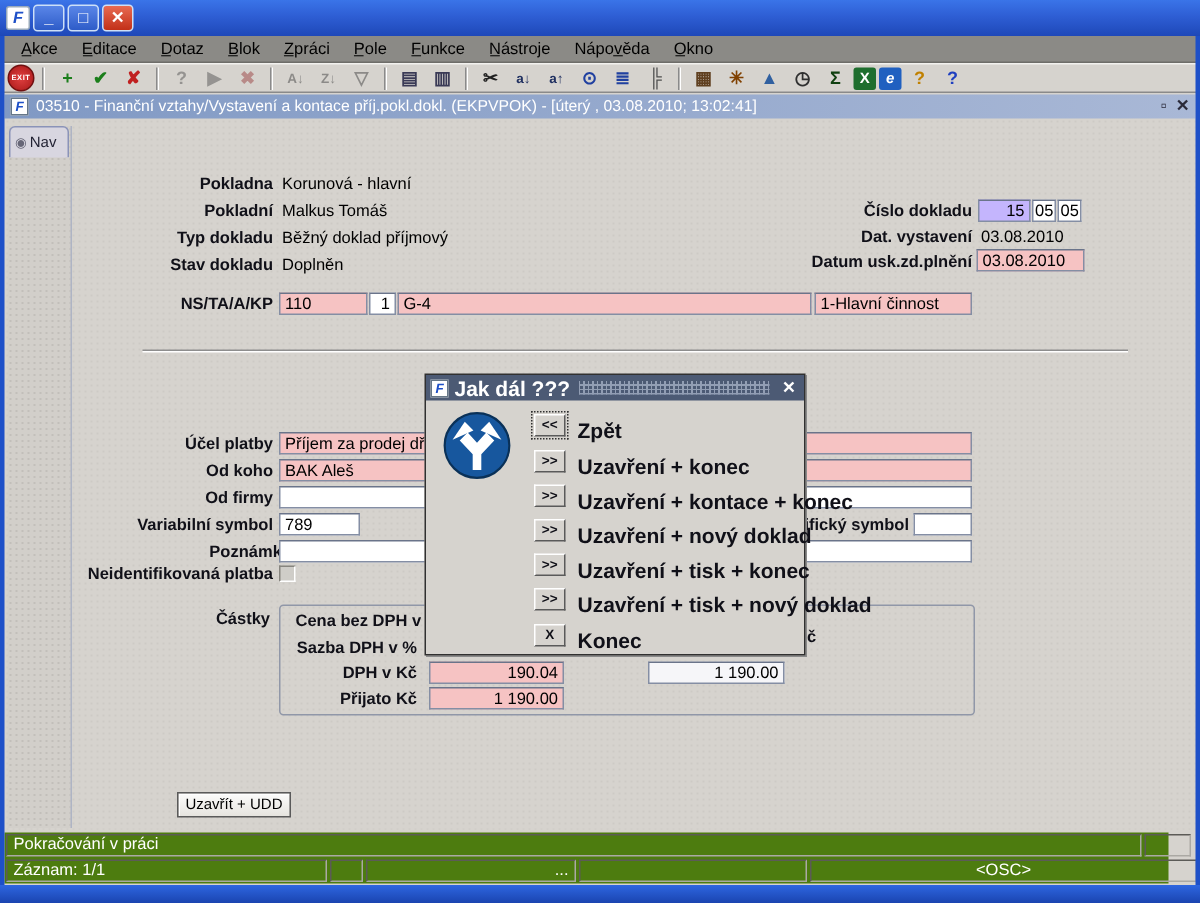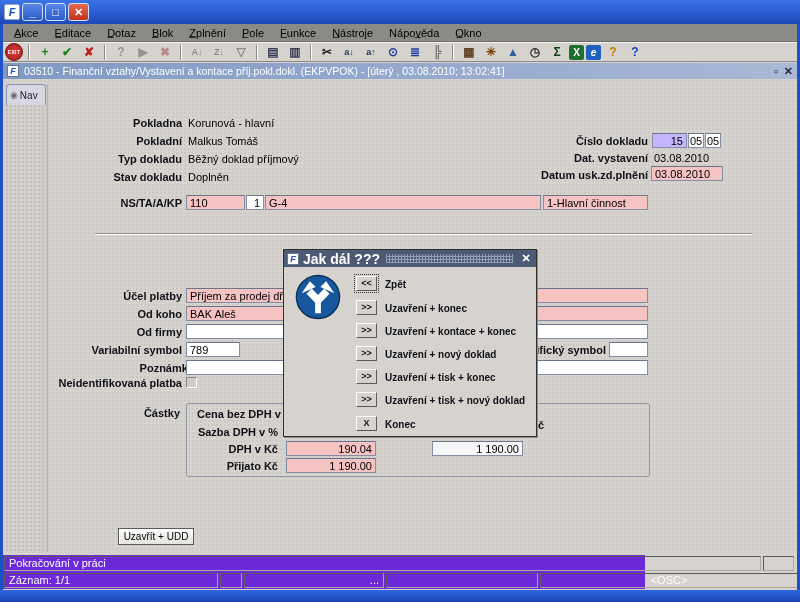--- a/index.html
+++ b/index.html
@@ -70,39 +70,39 @@
   .field.num { text-align:right; }
   .field.ctr { text-align:center; padding:0 1px; }
   .sep-line { position:absolute; height:2px; border-top:1px solid #8E8E8E; border-bottom:1px solid #FFF; }
   .checkbox { position:absolute; width:11px; height:11px; background:#CFCDC8;
     border:1px solid; border-color:#87857F #FFF #FFF #87857F; }
   .groupbox { position:absolute; border:1px solid #9097A8; border-radius:3px; }
   .btn { position:absolute; font-family:"Liberation Sans",sans-serif; font-size:10px; color:#000;
     background:linear-gradient(180deg,#FCFCFB,#E6E4DF); border:1px solid #5A5A5A;
     box-shadow:inset 1px 1px 0 #fff; }
   
-  .statusbar { position:absolute; left:3px; width:642px; height:17px; background:#6d28d9; z-index:29; }
+  .statusbar { position:absolute; left:3px; width:776px; height:17px; background:#4d7c0f; z-index:29; }
   .status-cell { position:absolute; top:1px; height:15px; border:1px solid;
     border-color:#5C5B57 #ABA9A4 #ABA9A4 #5C5B57; color:#fff; font-size:11px; padding:0 4px;
     white-space:nowrap; overflow:hidden; }
   
   .dlg { position:absolute; left:283px; top:249px; width:254px; height:188px; background:#D6D3CE;
     border:1px solid #303030; box-shadow:1px 1px 0 #8A8A8A; z-index:40; }
   .dlg-title { height:17px; background:#4C5A74; display:flex; align-items:center; padding:0 3px; }
   .dlg-title-text { color:#fff; font-size:14px; font-weight:bold; margin-left:4px; white-space:nowrap; }
   .dlg-pat { flex:1; height:9px; margin:0 6px;
     background-image:repeating-linear-gradient(90deg,#929EB4 0 1px,transparent 1px 3px),
                      repeating-linear-gradient(0deg,#929EB4 0 1px,transparent 1px 3px); }
   .dlg-close { color:#fff; font-size:11px; font-weight:bold; width:14px; text-align:center; }
   .dlg-sign { position:absolute; left:11px; top:24px; }
   .dlg-key { position:absolute; left:72px; width:21px; height:15px; background:#D6D3CE;
     border:1px solid; border-color:#FFF #5A5A5A #5A5A5A #FFF; font-size:9px; font-weight:bold;
     color:#101018; text-align:center; line-height:13px; }
   .dlg-key.focused { outline:1px dotted #303030; outline-offset:1px; }
-  .dlg-lbl { position:absolute; left:101px; font-size:10px; font-weight:bold; color:#101018; white-space:nowrap; }
+  .dlg-lbl { position:absolute; left:101px; font-size:14px; font-weight:bold; color:#101018; white-space:nowrap; }
 </style>
 </head>
 <body>
 
 <div id="screen">
 
   <div class="frame-side" style="left:0"></div>
   <div class="frame-side" style="right:0"></div>
   <div class="frame-bottom"></div>
 
@@ -111,21 +111,21 @@
     <span class="win-btn">_</span>
     <span class="win-btn">□</span>
     <span class="win-btn close">✕</span>
   </div>
 
   <div class="menubar">
     <span class="menu-item">A̲kce</span>
     <span class="menu-item">E̲ditace</span>
     <span class="menu-item">D̲otaz</span>
     <span class="menu-item">B̲lok</span>
-    <span class="menu-item">Z̲plnění</span>
+    <span class="menu-item">Z̲práci</span>
     <span class="menu-item">P̲ole</span>
     <span class="menu-item">F̲unkce</span>
     <span class="menu-item">N̲ástroje</span>
     <span class="menu-item">Nápov̲ěda</span>
     <span class="menu-item">O̲kno</span>
   </div>
 
   <div class="toolbar">
     <span class="tbi exit">EXIT</span>
     <span class="tbsep"></span>

